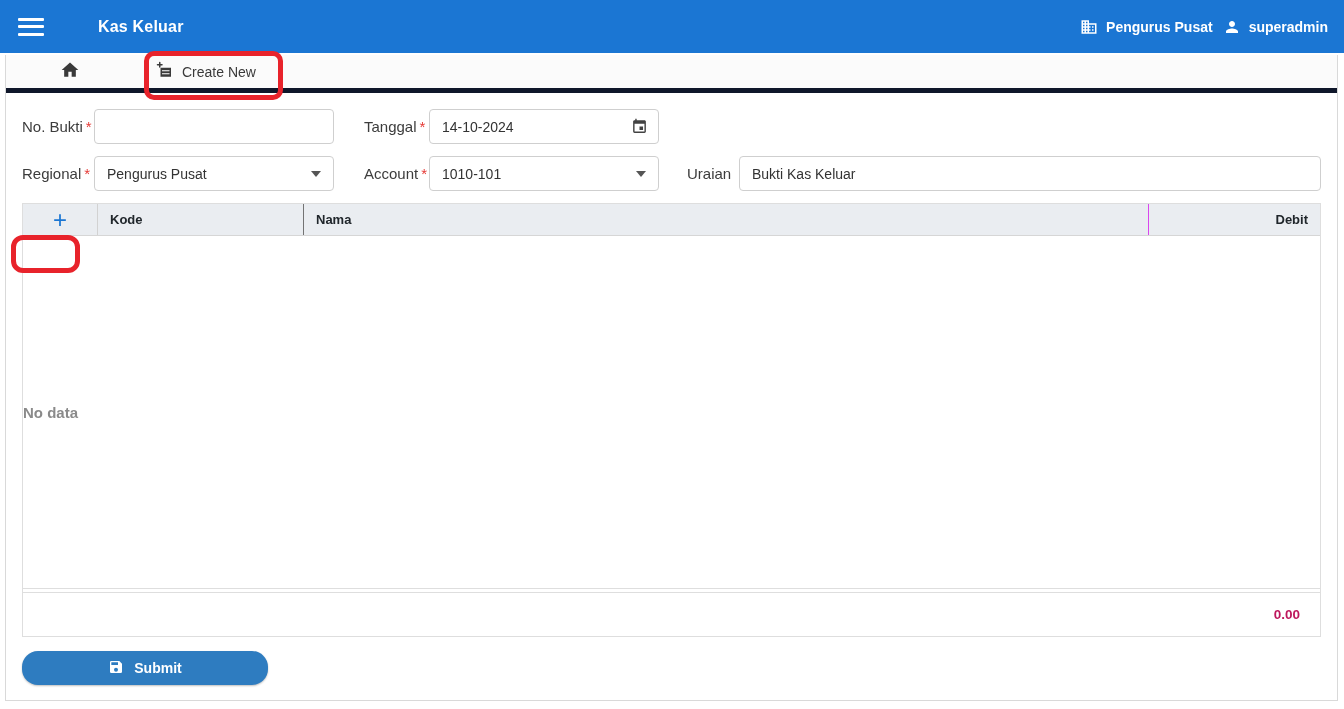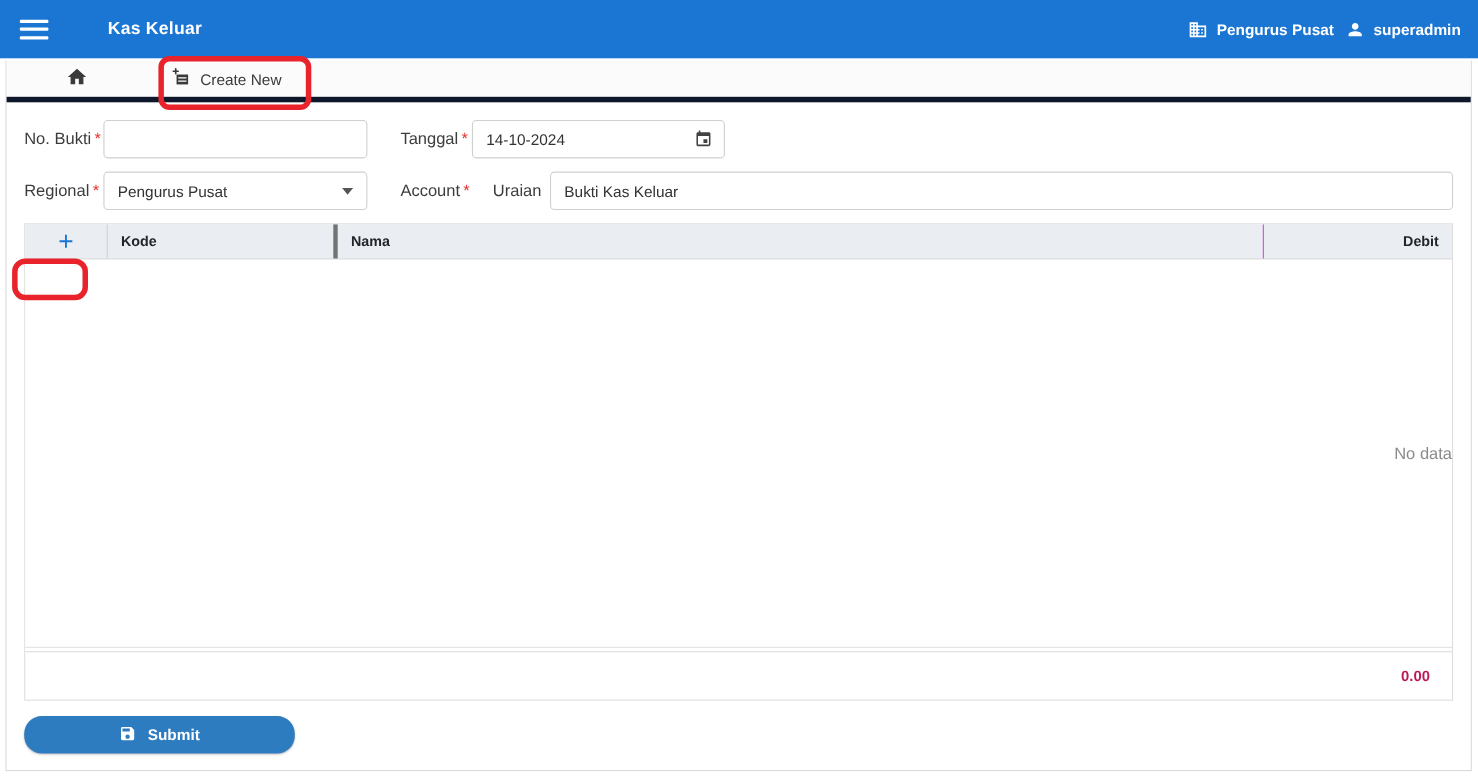--- a/index.html
+++ b/index.html
@@ -74,25 +74,25 @@
     display: flex; align-items: center; justify-content: center;
     font-size: 13.5px; color: #6b6b6b; cursor: pointer; margin-bottom: -1px;
     border-bottom: 1px solid #fff; }
   .grid-header { height: 32px; background: #eaedf1; border-bottom: 1px solid #d6d6d6;
     display: flex; align-items: stretch; font-size: 13px; font-weight: bold; color: #20262b; }
   .gh-cell { display: flex; align-items: center; }
   .gh-plus { width: 75px; justify-content: center; border-right: 1px solid #d2d2d2; }
   .plus-btn { color: #1b76d3; font-size: 24px; font-weight: 400; line-height: 1;
     background: none; border: none; cursor: pointer; font-family: inherit; padding: 0 10px; }
   .gh-kode { width: 205px; padding-left: 12px; }
-  .gh-nama { flex: 1; padding-left: 12px; border-left: 4px solid #737373; }
+  .gh-nama { flex: 1; padding-left: 12px; border-left: 1px solid #737373; }
   .gh-debit { width: 172px; justify-content: flex-end; padding-right: 12px;
     border-left: 1px solid #d946ef; }
-  .grid-body { flex: 1; display: flex; align-items: center; justify-content: flex-end;
-    border-bottom: 1px solid #dedede; background: #fff; }
+  .grid-body { flex: 1; display: flex; align-items: center; justify-content: flex-start;
+    border-bottom: 1px solid #dedede; background: #fff; font-weight: bold; }
   .no-data { color: #8a8a8a; font-size: 15px; }
   .grid-gap { height: 3px; background: #fff; }
   .grid-footer { height: 44px; border-top: 1px solid #dedede;
     display: flex; align-items: center; justify-content: flex-end; padding-right: 20px;
     font-size: 13.5px; font-weight: bold; color: #be185d; }
 
   
   .submit-btn {
     margin: 14px 0 0 16px; width: 246px; height: 34px; background: #2e7cc0;
     border: none; border-radius: 16px; color: #fff; font-size: 14px; font-weight: bold;
@@ -176,20 +176,24 @@
           </span>
         </div>
       </div>
       <div class="form-row">
         <label class="f-label lbl-1"><span>Regional</span><span class="req">*</span></label>
         <div class="fld selectbox sel-1">
           <span>Pengurus Pusat</span>
           <span class="caret"></span>
         </div>
         <label class="f-label lbl-2"><span>Account</span><span class="req">*</span></label>
+        <div class="fld selectbox sel-2">
+          <span>1010-101</span>
+          <span class="caret"></span>
+        </div>
         <label class="f-label lbl-3"><span>Uraian</span></label>
         <div class="fld fld-uraian">
           <input value="Bukti Kas Keluar" style="">
         </div>
       </div>
     </div>
 
     <div class="panel">
       <div class="grid-header">
         <div class="gh-cell gh-plus">

